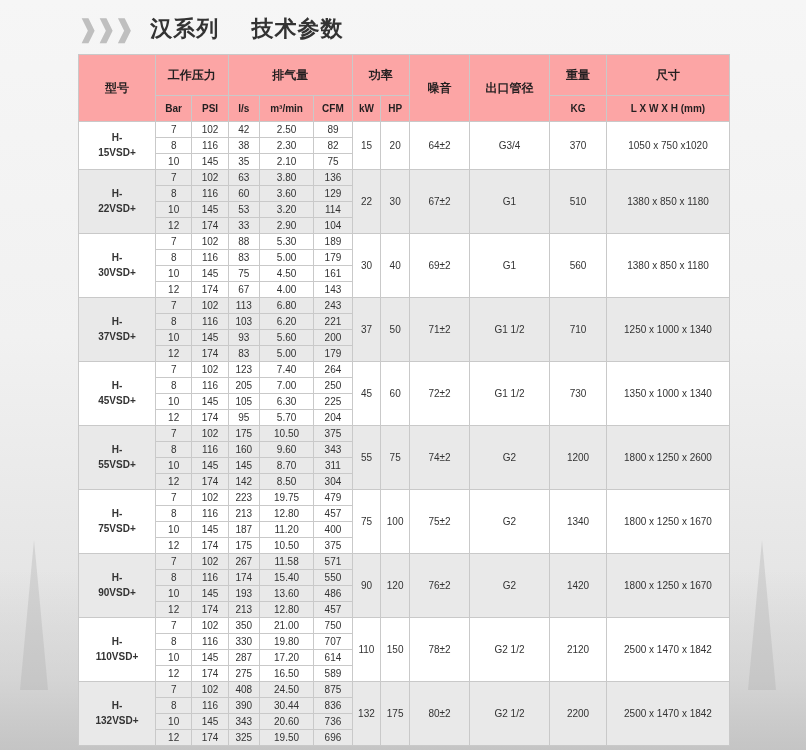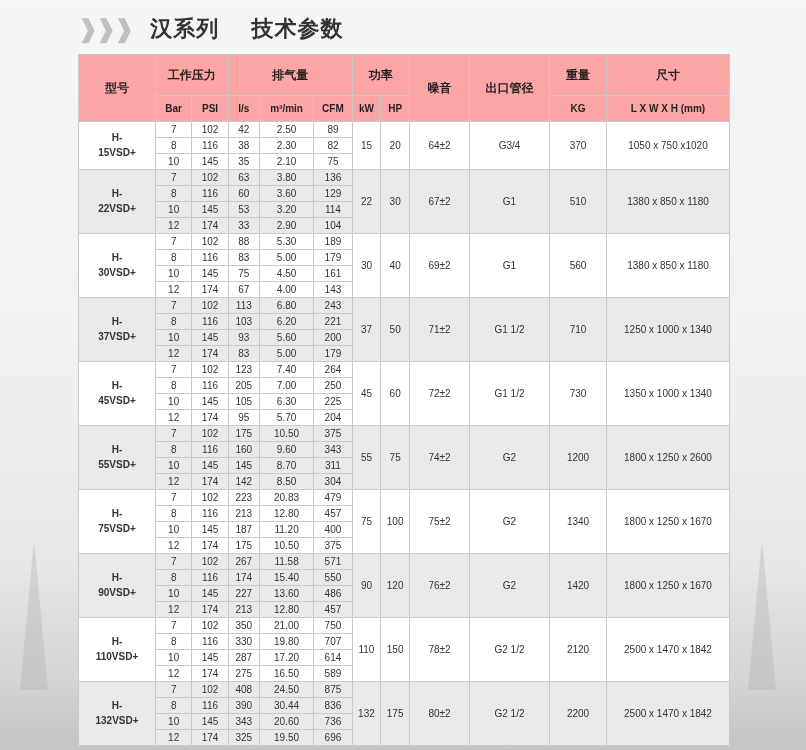--- a/index.html
+++ b/index.html
@@ -351,21 +351,21 @@
           <td>174</td>
           <td>142</td>
           <td>8.50</td>
           <td>304</td>
         </tr>
         <tr>
           <td rowspan="4" class="model">H-<br>75VSD+</td>
           <td>7</td>
           <td>102</td>
           <td>223</td>
-          <td>20.83</td>
+          <td>19.75</td>
           <td>479</td>
           <td rowspan="4">75</td>
           <td rowspan="4">100</td>
           <td rowspan="4">75±2</td>
           <td rowspan="4">G2</td>
           <td rowspan="4">1340</td>
           <td rowspan="4">1800 x 1250 x 1670</td>
         </tr>
         <tr>
           <td>8</td>
@@ -405,21 +405,21 @@
         <tr class="alt">
           <td>8</td>
           <td>116</td>
           <td>174</td>
           <td>15.40</td>
           <td>550</td>
         </tr>
         <tr class="alt">
           <td>10</td>
           <td>145</td>
-          <td>227</td>
+          <td>193</td>
           <td>13.60</td>
           <td>486</td>
         </tr>
         <tr class="alt">
           <td>12</td>
           <td>174</td>
           <td>213</td>
           <td>12.80</td>
           <td>457</td>
         </tr>

